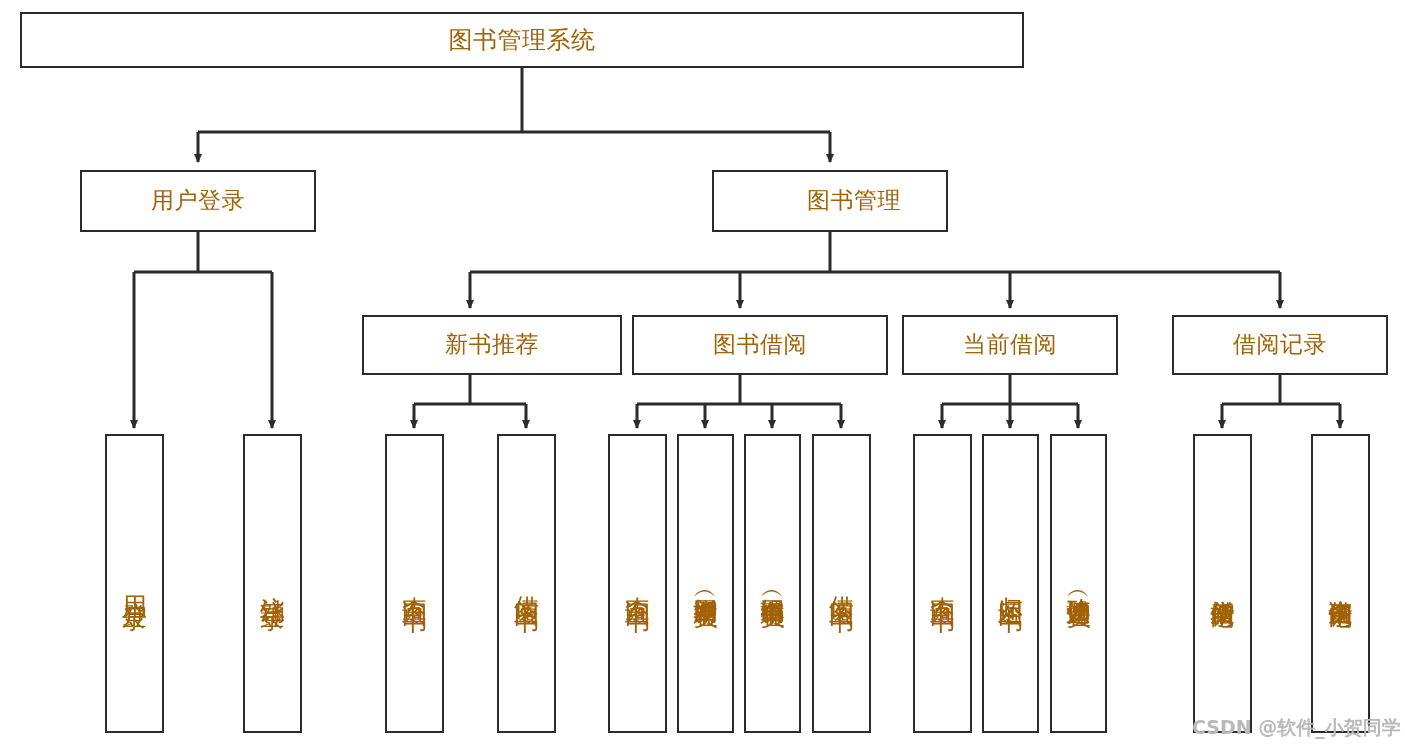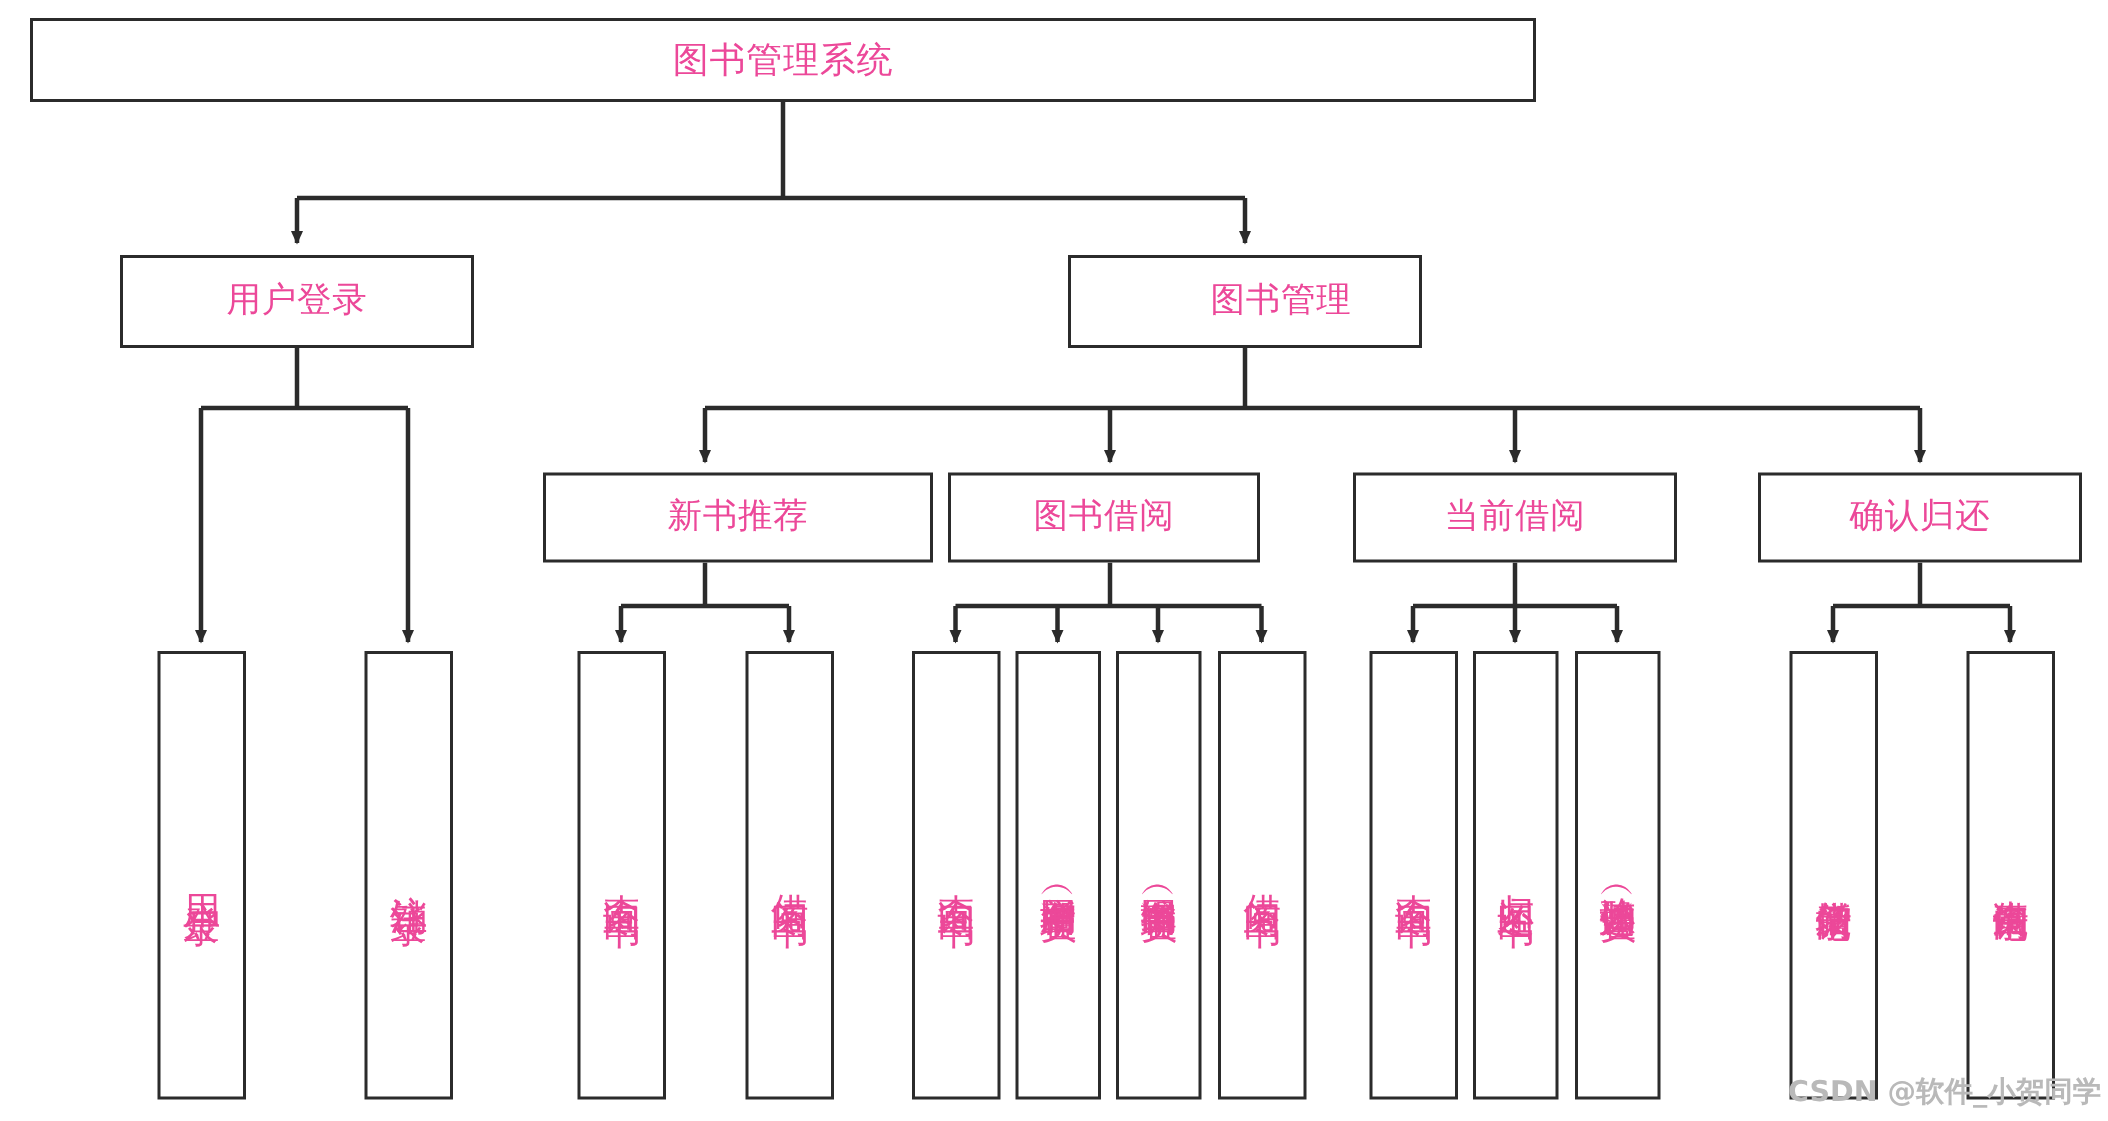--- a/index.html
+++ b/index.html
@@ -29,21 +29,21 @@
     box-sizing: border-box;
     background: #ffffff;
     border: 2px solid #2b2b2b;
     display: flex;
     align-items: center;
     justify-content: center;
     z-index: 3;
   }
   .node .label {
     font-family: "DejaVu Sans", "Liberation Sans", sans-serif;
-    color: #ec4899;
+    color: #a16207;
     line-height: 1.18;
     white-space: pre;
   }
   .node.horiz .label {
     font-size: 23px;
     letter-spacing: 0.5px;
   }
   .node.root .label {
     font-size: 24px;
   }
@@ -135,28 +135,28 @@
   <div class="node horiz" style="left:80px; top:170px; width:236px; height:62px;">
     <span class="label">用户登录</span>
   </div>
   <div class="node horiz" style="left:712px; top:170px; width:236px; height:62px;padding-left:48px;">
     <span class="label">图书管理</span>
   </div>
 
   <div class="node horiz" style="left:362px; top:315px; width:260px; height:60px;">
     <span class="label">新书推荐</span>
   </div>
-  <div class="node horiz" style="left:632px; top:315px; width:208px; height:60px;text-align:right;">
+  <div class="node horiz" style="left:632px; top:315px; width:256px; height:60px;text-align:right;">
     <span class="label">图书借阅</span>
   </div>
   <div class="node horiz" style="left:902px; top:315px; width:216px; height:60px;justify-content:center;">
     <span class="label">当前借阅</span>
   </div>
   <div class="node horiz" style="left:1172px; top:315px; width:216px; height:60px;">
-    <span class="label">确认归还</span>
+    <span class="label">借阅记录</span>
   </div>
 
   <div class="node vert" style="left:105px; top:434px; width:59px; height:299px;">
     <span class="label">用户登录</span>
   </div>
   <div class="node vert" style="left:243px; top:434px; width:59px; height:299px;">
     <span class="label">注销登录</span>
   </div>
 
   <div class="node vert" style="left:385px; top:434px; width:59px; height:299px;">

